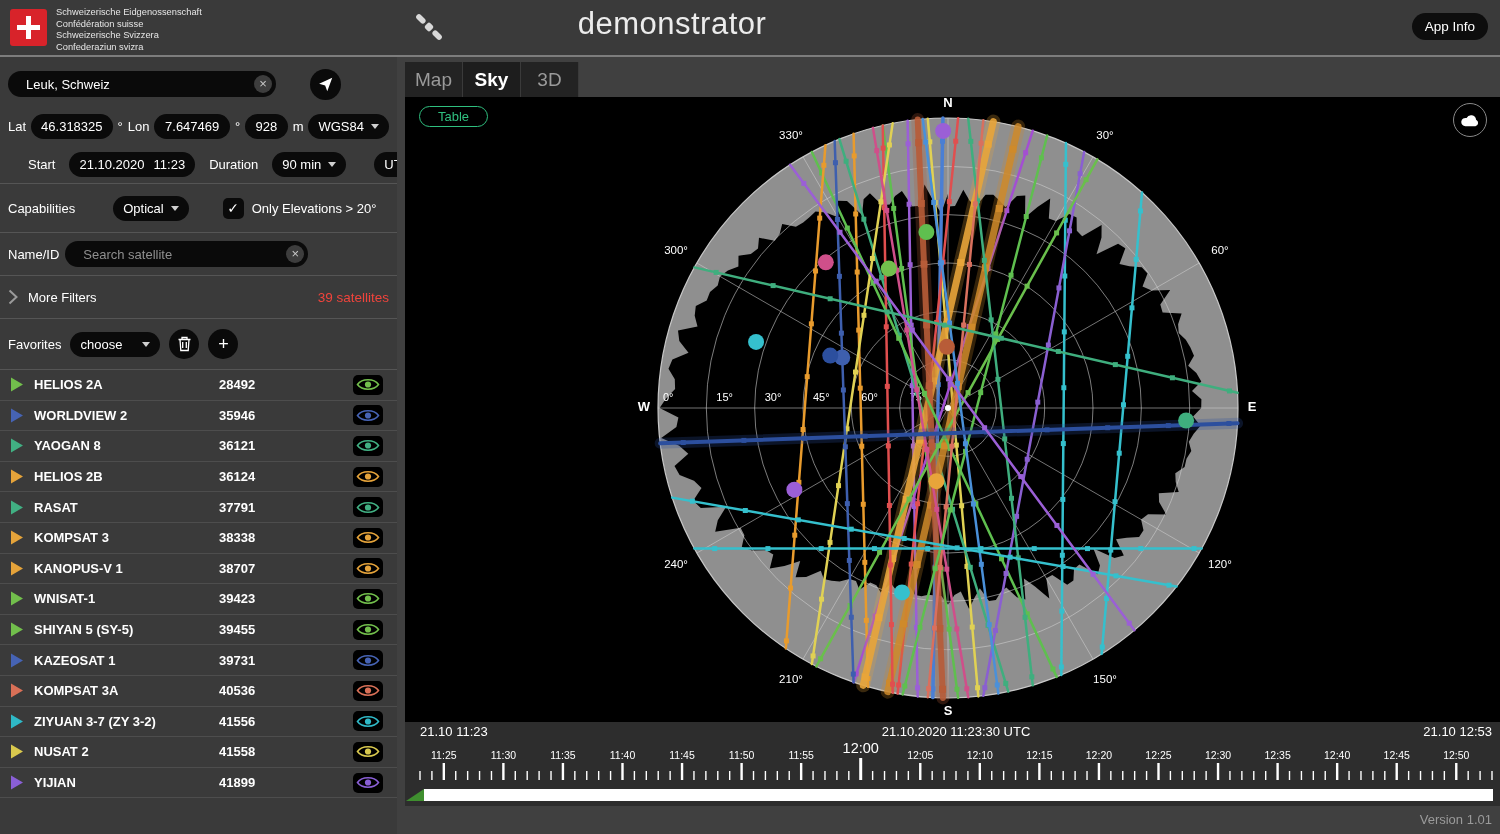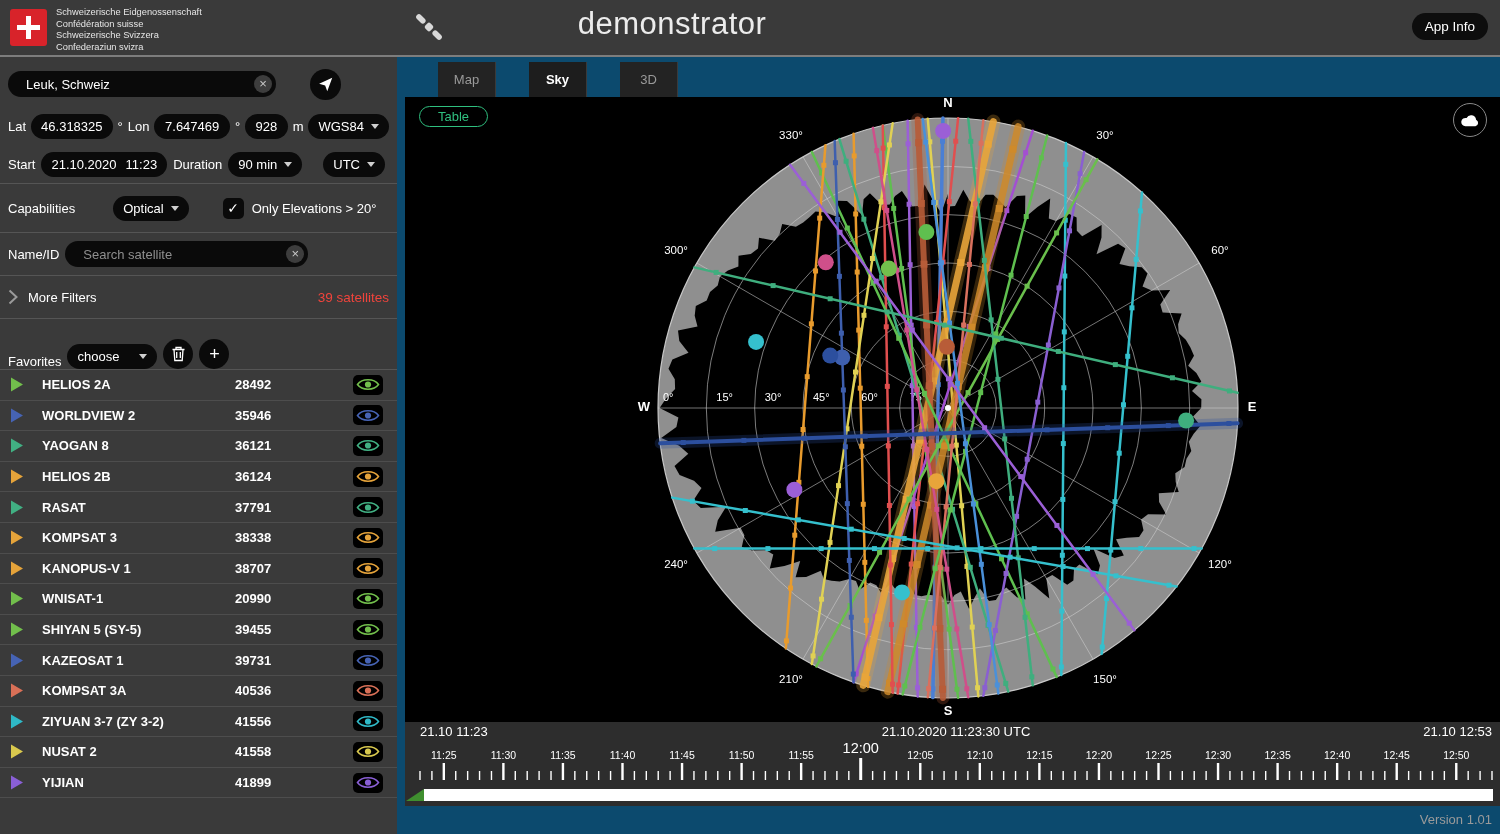--- a/index.html
+++ b/index.html
@@ -1,16 +1,16 @@
 <!DOCTYPE html>
 <html><head>
 <meta charset="utf-8">
 <style>
   html,body{margin:0;padding:0;background:#1a1a1a;}
-  .app{position:relative;width:1500px;height:834px;background:#0c4a6e;overflow:hidden;
+  .app{position:relative;width:1500px;height:834px;background:#404040;overflow:hidden;
        font-family:"Liberation Sans",sans-serif;color:#fff;}
 
   
   .header{position:absolute;left:0;top:0;right:0;height:57px;background:#3a3a3a;
           border-bottom:2px solid #7d7d7d;box-sizing:border-box;}
   .flag{position:absolute;left:10px;top:9px;width:37px;height:37px;background:#d8232a;border-radius:3px;}
   .flag:before{content:"";position:absolute;left:16px;top:7px;width:5px;height:23px;background:#fff;}
   .flag:after{content:"";position:absolute;left:7px;top:16px;width:23px;height:5px;background:#fff;}
   .brand{position:absolute;top:7px;font-size:9.3px;line-height:11.6px;color:#e6e6e6;white-space:nowrap;}
   .brand-left{left:56px;} .brand-right{left:197px;}
@@ -29,47 +29,47 @@
   .lbl{font-size:13px;color:#fff;white-space:nowrap;}
   .row{display:flex;align-items:center;padding:0 8px;gap:6px;}
   .row-search{height:46px;padding-top:4px;}
   .srch{flex:0 0 268px;justify-content:flex-start;position:relative;padding-right:26px;height:26px;border-radius:15px;}
   .srch .txt{padding-left:8px;}
   .xcirc{position:absolute;right:4px;top:50%;transform:translateY(-50%);width:18px;height:18px;border-radius:50%;
          background:#3d3d3d;color:#c9c9c9;font-size:13px;line-height:18px;text-align:center;}
   .navbtn{width:31px;height:31px;border-radius:50%;background:#0a0a0a;border:none;margin-left:28px;
           display:flex;align-items:center;justify-content:center;}
   .row-latlon{height:38px;gap:5px;}
-  .row-start{height:38px;gap:6px;}
+  .row-start{height:38px;gap:14px;margin-left:20px;}
   .caret{width:0;height:0;border-left:4.5px solid transparent;border-right:4.5px solid transparent;
          border-top:5px solid #cfcfcf;margin-left:7px;}
   .row-cap{height:48px;gap:8px;}
   .chk{width:21px;height:21px;background:#0a0a0a;border-radius:5px;display:inline-flex;
        align-items:center;justify-content:center;font-size:14px;color:#fff;}
   .row-nameid{height:42px;}
   .nid{flex:0 0 243px;justify-content:flex-start;position:relative;padding-right:26px;height:26px;border-radius:15px;}
   .nid input{background:transparent;border:none;outline:none;color:#fff;font-family:inherit;font-size:13px;
              padding-left:8px;width:100%;}
   .nid input::placeholder{color:#8f8f8f;}
   .row-filters{height:42px;}
   .red{color:#f0443c;}
   .count{margin-left:auto;font-size:13.5px;}
-  .row-fav{height:50px;align-items:flex-end;}
+  .row-fav{height:50px;gap:9px;}
   .circbtn{width:30px;height:30px;border-radius:50%;background:#0a0a0a;border:none;color:#fff;
            display:inline-flex;align-items:center;justify-content:center;font-size:18px;}
-  .sat-row{display:flex;align-items:center;height:29.6px;border-bottom:1px solid #4d4d4d;padding:0 14px 0 10px;gap:18px;}
+  .sat-row{display:flex;align-items:center;height:29.6px;border-bottom:1px solid #4d4d4d;padding:0 14px 0 10px;gap:10px;}
   .sat-name{font-size:13px;font-weight:bold;flex:0 0 175px;overflow:hidden;white-space:nowrap;}
   .sat-id{font-size:13px;font-weight:bold;flex:1;}
   .eye-btn{width:30px;height:20px;background:#000;border:none;border-radius:5px;display:inline-flex;
            align-items:center;justify-content:center;padding:0;}
 
   
   .tabs{position:absolute;left:405px;top:62px;display:flex;height:35px;}
   .tab{width:57px;display:flex;align-items:center;justify-content:center;background:#232323;
-       color:#9a9a9a;font-size:13px;border-right:1px solid #3a3a3a;margin-left:33px;}
+       color:#9a9a9a;font-size:19px;border-right:1px solid #3a3a3a;}
   .tab.active{color:#fff;font-weight:bold;background:#1d1d1d;}
   .sky{position:absolute;left:405px;top:97px;right:0;height:625px;background:#000;}
   .table-pill{position:absolute;left:14px;top:9px;border:1.5px solid #2fbf7f;color:#2fbf7f;background:transparent;
               border-radius:13px;font-size:13px;padding:2px 18px;font-family:inherit;}
   .cloud-btn{position:absolute;right:13px;top:6px;width:34px;height:34px;border:1.5px solid #888;
              border-radius:50%;background:transparent;display:flex;align-items:center;justify-content:center;}
 
   .timeline{position:absolute;left:405px;top:722px;right:0;height:84px;background:#2d2d2d;}
   .controls{position:absolute;left:405px;top:806px;right:0;height:28px;background:#2d2d2d;
             display:flex;align-items:center;gap:7px;padding-left:8px;box-sizing:border-box;}
@@ -305,21 +305,21 @@
           <circle class="ep" cx="12" cy="7.5" r="3.1" fill="#e5a33a"></circle>
         </svg>
       </button>
     </div>
 
     <div class="sat-row">
       <svg class="play" width="14" height="15" viewBox="0 0 14 15">
         <polygon points="1,0.5 13,7.5 1,14.5" fill="#72bf4c"></polygon>
       </svg>
       <span class="sat-name">WNISAT-1</span>
-      <span class="sat-id">20990</span>
+      <span class="sat-id">39423</span>
       <button class="eye-btn">
         <svg width="24" height="15" viewBox="0 0 24 15">
           <path class="eo" d="M1.5 7.5 C6 1.2 18 1.2 22.5 7.5 C18 13.8 6 13.8 1.5 7.5 Z" fill="none" stroke="#72bf4c" stroke-width="1.6"></path>
           <circle class="ep" cx="12" cy="7.5" r="3.1" fill="#72bf4c"></circle>
         </svg>
       </button>
     </div>
 
     <div class="sat-row">
       <svg class="play" width="14" height="15" viewBox="0 0 14 15">

